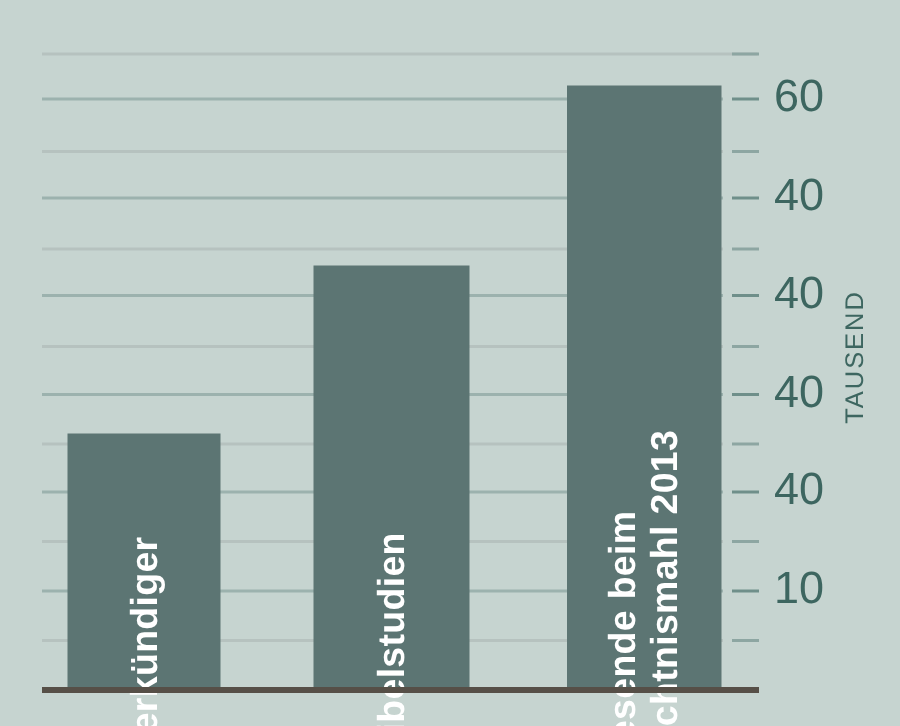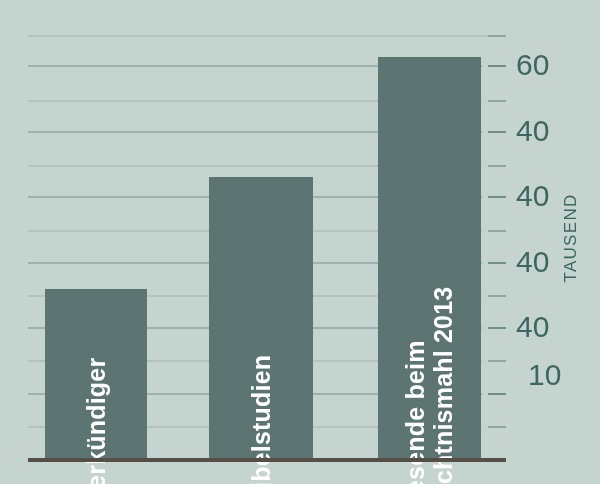--- a/index.html
+++ b/index.html
@@ -187,20 +187,20 @@
       </div>
     </div>
 
     <div class="baseline"></div>
 
     <div class="ytick-label" style="top:50px;text-align:right;">60</div>
     <div class="ytick-label" style="top:116px;">40</div>
     <div class="ytick-label" style="top:181px;">40</div>
     <div class="ytick-label" style="top:247px;">40</div>
     <div class="ytick-label" style="top:312px;">40</div>
-    <div class="ytick-label" style="top:360px;margin-left:12px;">10</div>
+    <div class="ytick-label" style="top:378px;">10</div>
 
     <div id="axis-title">
       <span>TAUSEND</span>
     </div>
 
   </div>
 </div>
 
 </body></html>

